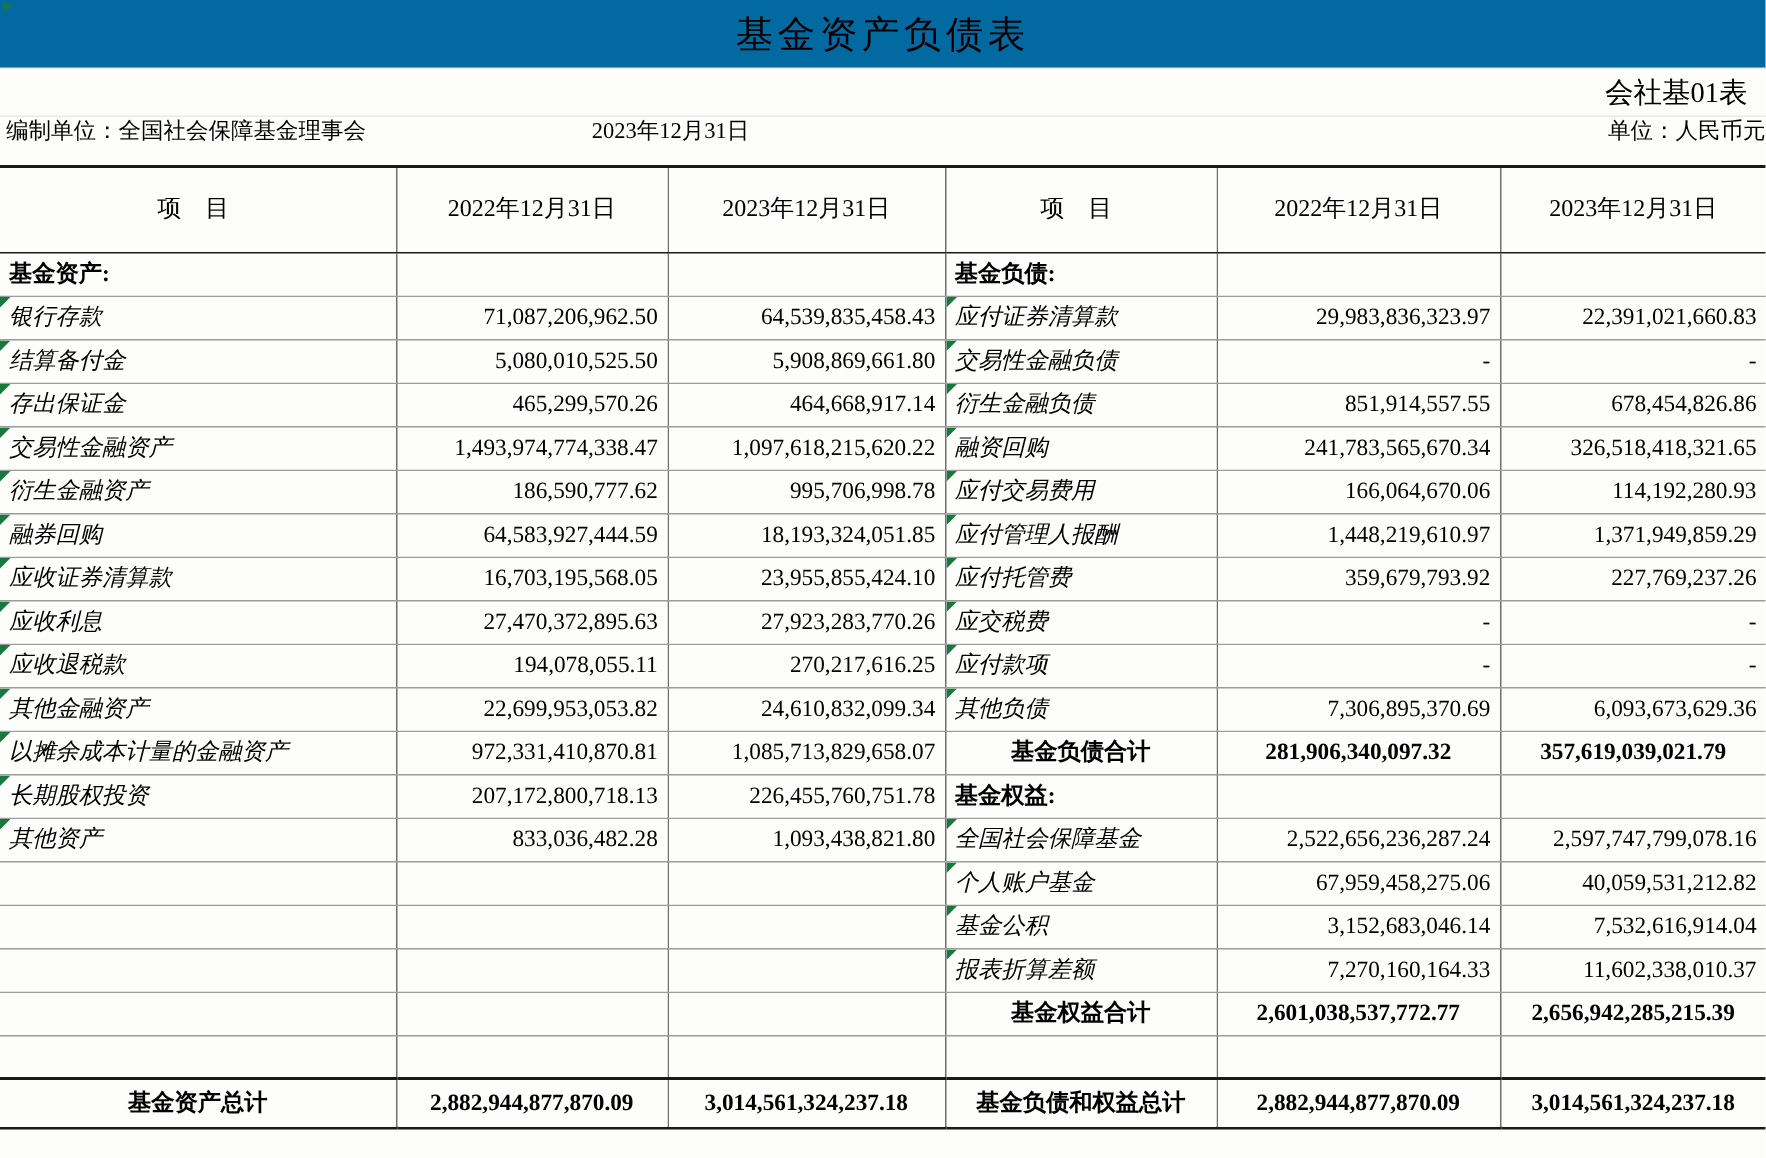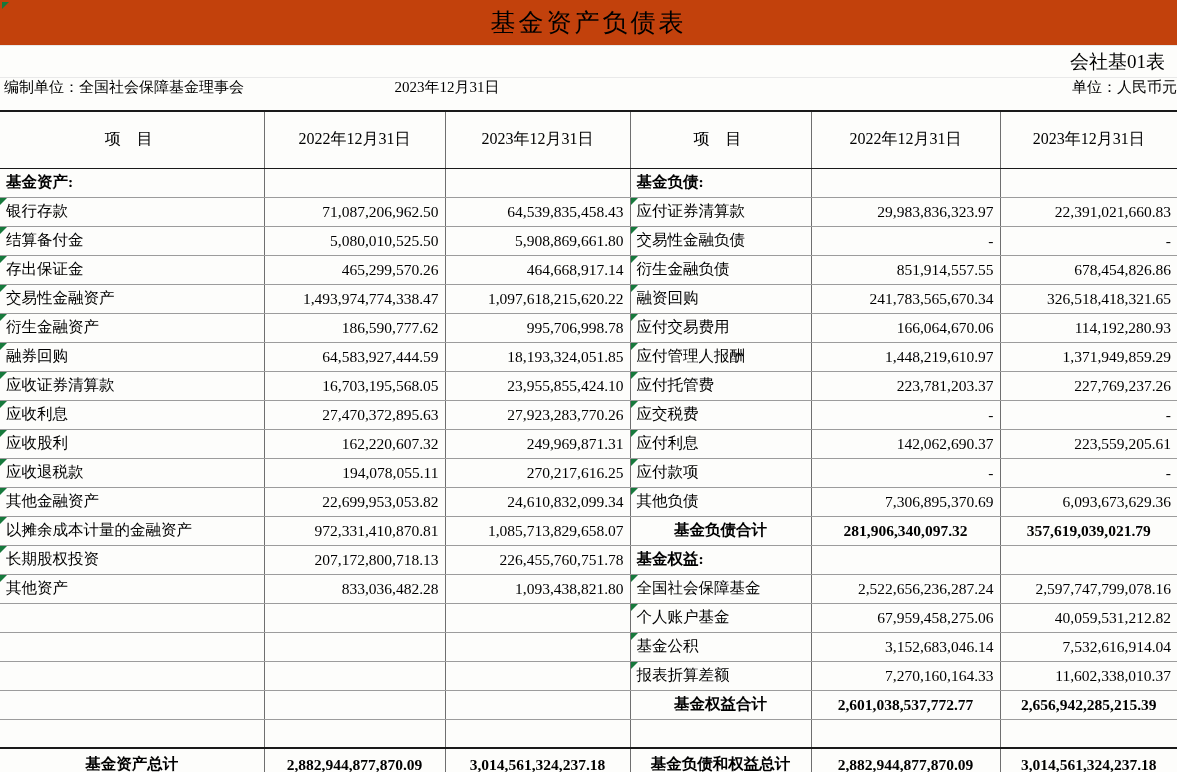--- a/index.html
+++ b/index.html
@@ -17,21 +17,21 @@
     position: relative;
     width: 1177px; height: 772px;
     background: #fdfdfb;
   }
 
   
   .title-row {
     height: 46px;
     display: flex; align-items: center; justify-content: center;
     border-bottom: 1px solid #e9e9e9;
-    background: #c2410c;
+    background: #0369a1;
   }
   .doc-title {
     font-size: 25px;
     letter-spacing: 3px;
     font-family: "Liberation Serif", "DejaVu Serif", serif;
   }
   .code-row {
     height: 32px;
     display: flex; align-items: center; justify-content: flex-end;
     padding-right: 12px;
@@ -79,21 +79,21 @@
   tr.head td {
     height: 56px;
     text-align: center;
     border-bottom: 1px solid #1a1a1a;
     font-size: 16px;
   }
   .hdr-item { letter-spacing: 6px; }
 
   td.num { text-align: right; font-family: "Liberation Serif", "DejaVu Serif", serif; }
   td.sect { font-weight: bold; padding-left: 4px; }
-  td.lvl1 { padding-left: 30px; }
+  td.lvl1 { padding-left: 30px; font-style: italic; }
   td.total { font-weight: bold; padding-left: 4px; text-align: center; }
   td.num.total { padding-left: 6px; }
   td.blank { }
 
   
   tr.rule-top td { border-top: 1px solid #4a4a4a; }
 
   tr.grand td {
     height: 33px;
     border-top: 2px solid #1a1a1a;
@@ -204,38 +204,30 @@
           <td class="num">18,193,324,051.85</td>
           <td class="lvl1"><span class="tri"></span>应付管理人报酬</td>
           <td class="num">1,448,219,610.97</td>
           <td class="num last-col">1,371,949,859.29</td>
         </tr>
         <tr>
           <td class="lvl1"><span class="tri"></span>应收证券清算款</td>
           <td class="num">16,703,195,568.05</td>
           <td class="num">23,955,855,424.10</td>
           <td class="lvl1"><span class="tri"></span>应付托管费</td>
-          <td class="num">223,781,203.37</td>
+          <td class="num">359,679,793.92</td>
           <td class="num last-col">227,769,237.26</td>
         </tr>
         <tr>
           <td class="lvl1"><span class="tri"></span>应收利息</td>
           <td class="num">27,470,372,895.63</td>
           <td class="num">27,923,283,770.26</td>
           <td class="lvl1"><span class="tri"></span>应交税费</td>
           <td class="num">-</td>
           <td class="num last-col">-</td>
-        </tr>
-        <tr>
-          <td class="lvl1"><span class="tri"></span>应收股利</td>
-          <td class="num">162,220,607.32</td>
-          <td class="num">249,969,871.31</td>
-          <td class="lvl1"><span class="tri"></span>应付利息</td>
-          <td class="num">142,062,690.37</td>
-          <td class="num last-col">223,559,205.61</td>
         </tr>
         <tr>
           <td class="lvl1"><span class="tri"></span>应收退税款</td>
           <td class="num">194,078,055.11</td>
           <td class="num">270,217,616.25</td>
           <td class="lvl1"><span class="tri"></span>应付款项</td>
           <td class="num">-</td>
           <td class="num last-col">-</td>
         </tr>
         <tr>

